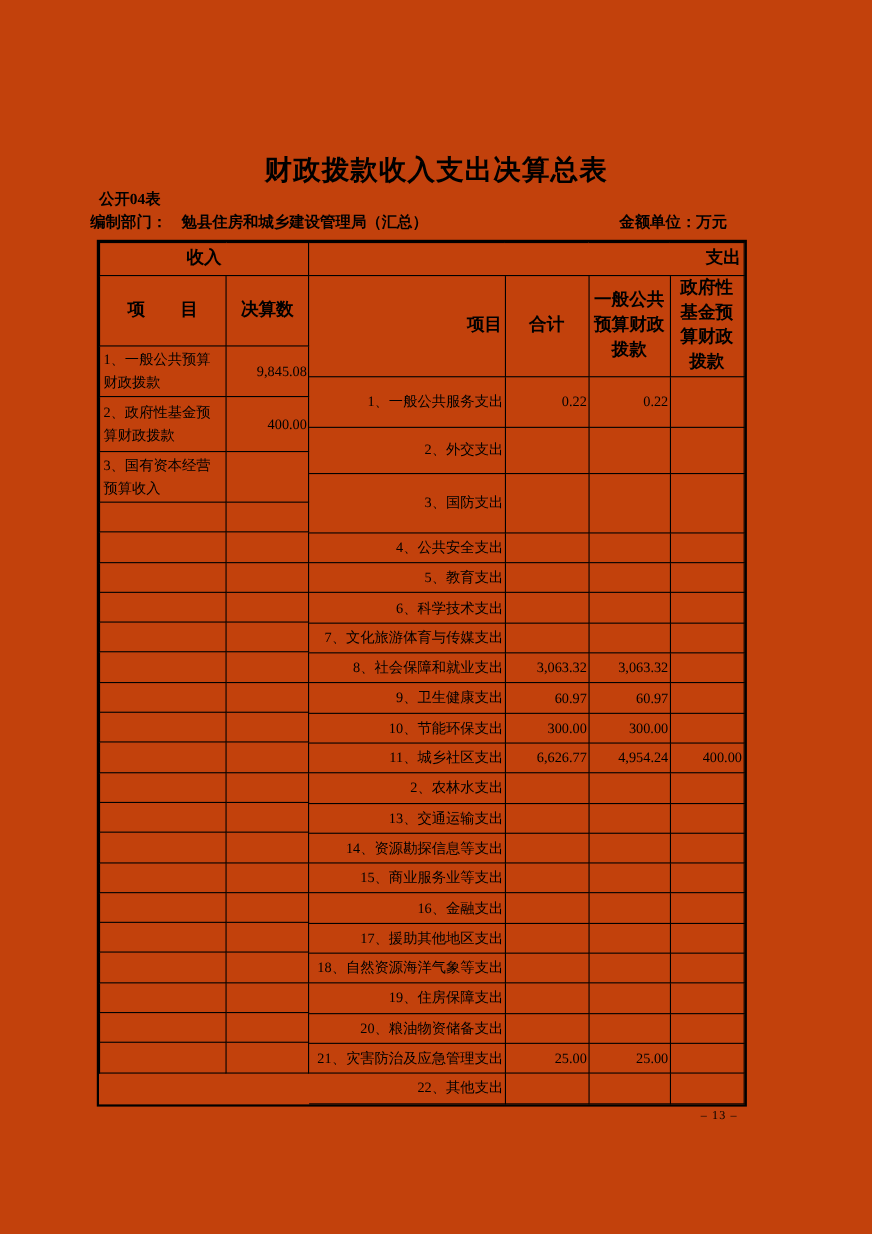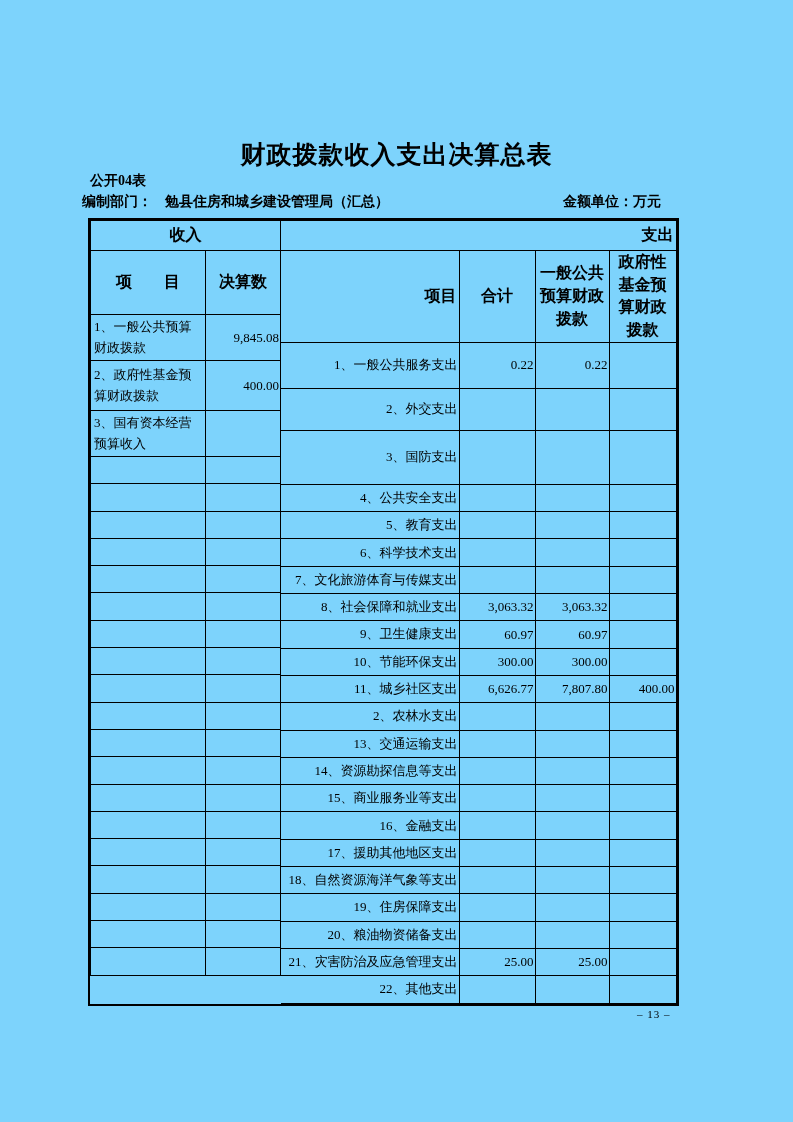--- a/index.html
+++ b/index.html
@@ -1,17 +1,17 @@
 <!DOCTYPE html>
 <html><head>
 <meta charset="utf-8">
 <style>
   html,body { margin:0; padding:0; background:#ffffff; }
   .page {
-    position:relative; width:793px; height:1122px; background:#7dd3fc;
+    position:relative; width:793px; height:1122px; background:#c2410c;
     color:#000; font-family:"Liberation Serif","DejaVu Serif",serif;
     overflow:hidden;
   }
   .doc-title {
     position:absolute; top:138px; left:0; width:793px;
     text-align:center; font-size:25px; font-weight:bold; letter-spacing:1px;
   }
   .table-no {
     position:absolute; top:172px; left:90px; width:582px;
     text-align:left; font-size:14px; font-weight:bold;
@@ -248,21 +248,21 @@
           </tr>
       <tr class="body">
             <td class="item">10、节能环保支出</td>
             <td class="num">300.00</td>
             <td class="num">300.00</td>
             <td class="num"></td>
           </tr>
       <tr class="body">
             <td class="item">11、城乡社区支出</td>
             <td class="num">6,626.77</td>
-            <td class="num">7,807.80</td>
+            <td class="num">4,954.24</td>
             <td class="num">400.00</td>
           </tr>
       <tr class="body">
             <td class="item">2、农林水支出</td>
             <td class="num"></td>
             <td class="num"></td>
             <td class="num"></td>
           </tr>
       <tr class="body">
             <td class="item">13、交通运输支出</td>

